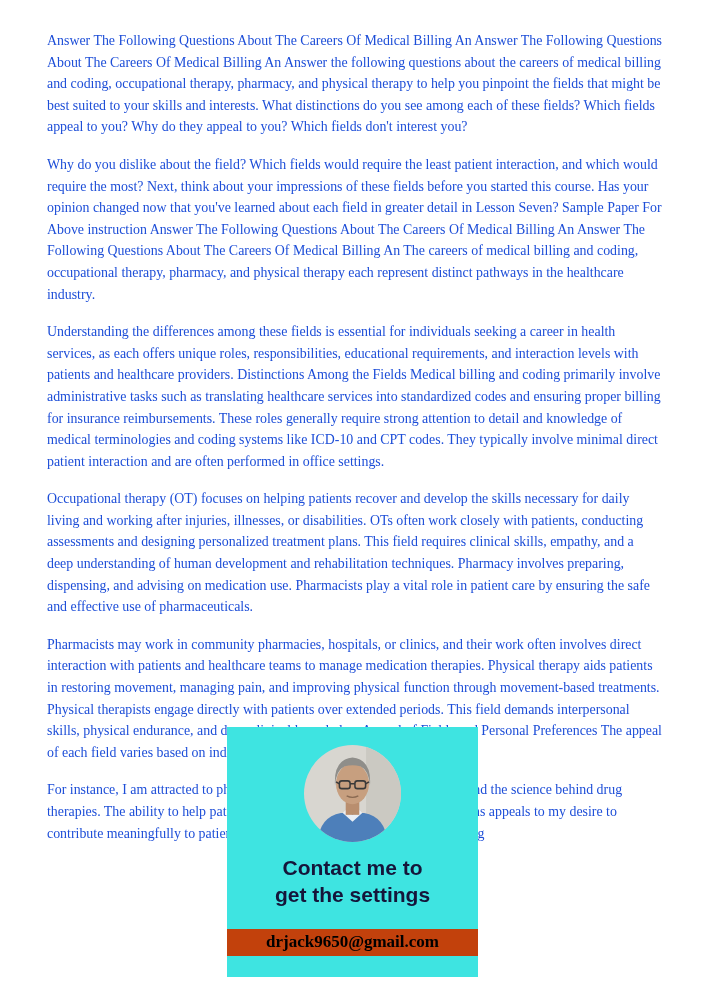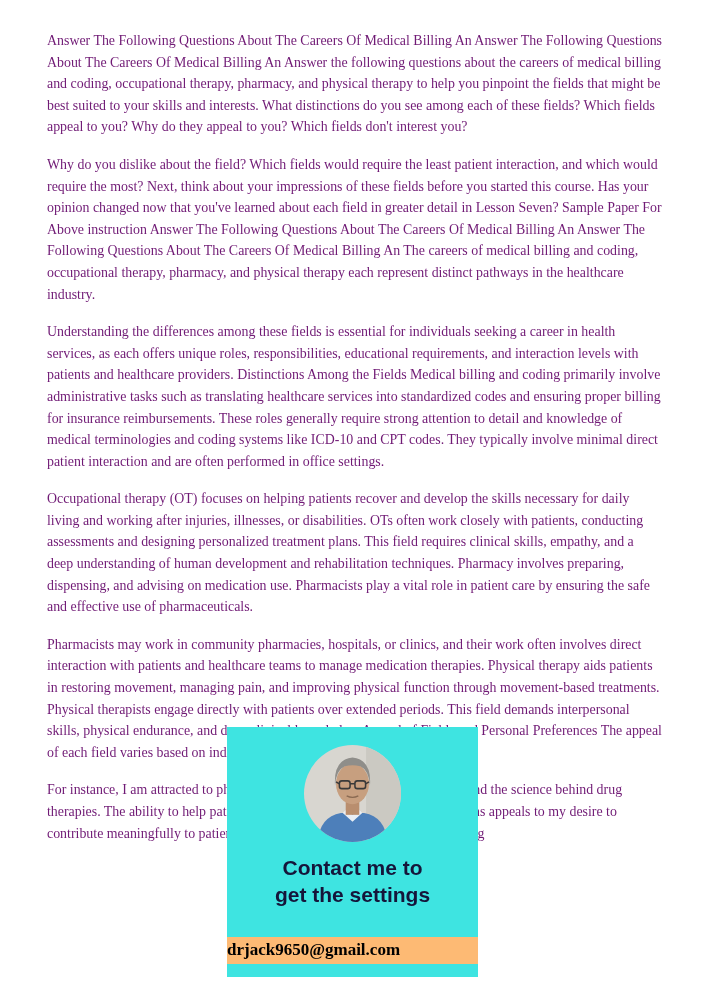--- a/index.html
+++ b/index.html
@@ -14,21 +14,21 @@
     font-family: "Liberation Serif", serif;
     margin: 0 auto;
   }
   .text-col {
     position: absolute;
     left: 47px;
     top: 30px;
     width: 616px;
     font-size: 13.9px;
     line-height: 21.6px;
-    color: #701a75;
+    color: #1d4ed8;
     text-align: left;
   }
   .text-col p { margin: 0 0 16px 0; }
 
   .overlay {
     position: absolute;
     left: 227px;
     top: 727px;
     width: 251px;
     height: 250px;
@@ -48,22 +48,23 @@
     font-family: "Liberation Sans", sans-serif;
     font-weight: bold;
     font-size: 21px;
     line-height: 27px;
     color: #15153a;
   }
   .email-strip {
     position: absolute;
     left: 0;
     right: 0;
-    bottom: 13px;
-    background: #fdba74;
+    bottom: 21px;
+    background: #c2410c;
+    text-align: center;
     padding: 3px 0 4px 0;
   }
   .email-strip span {
     font-family: "Liberation Serif", serif;
     font-weight: bold;
     font-size: 17px;
     color: #000000;
   }
 </style>
 </head>

